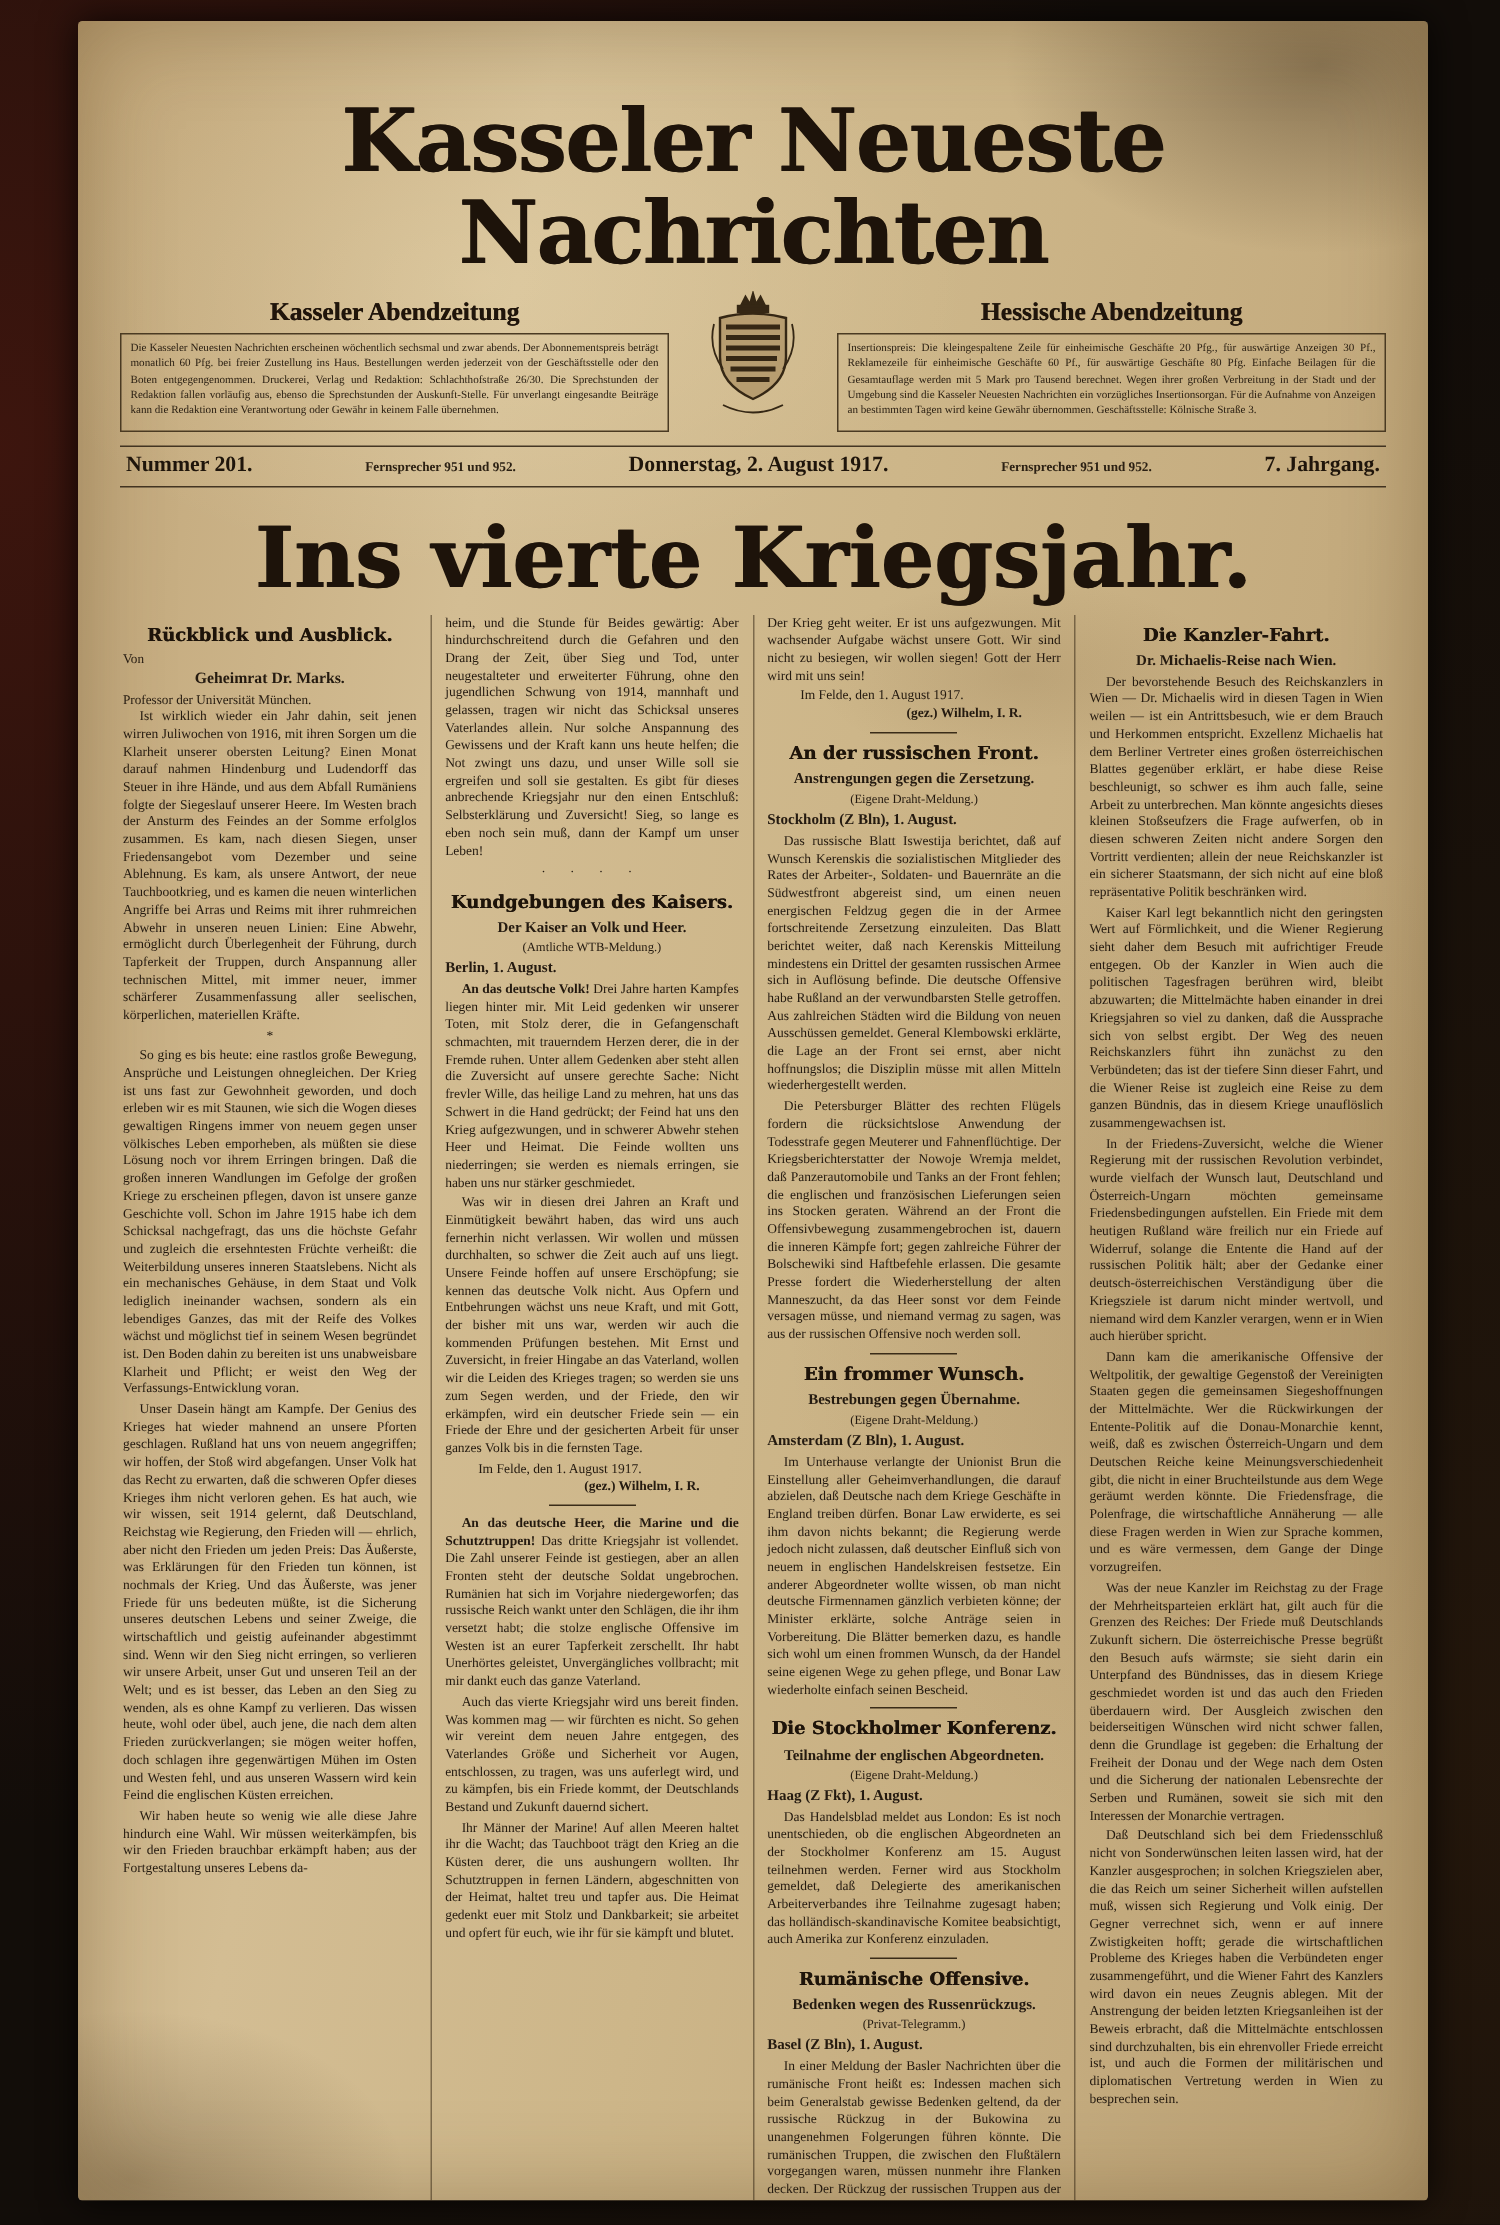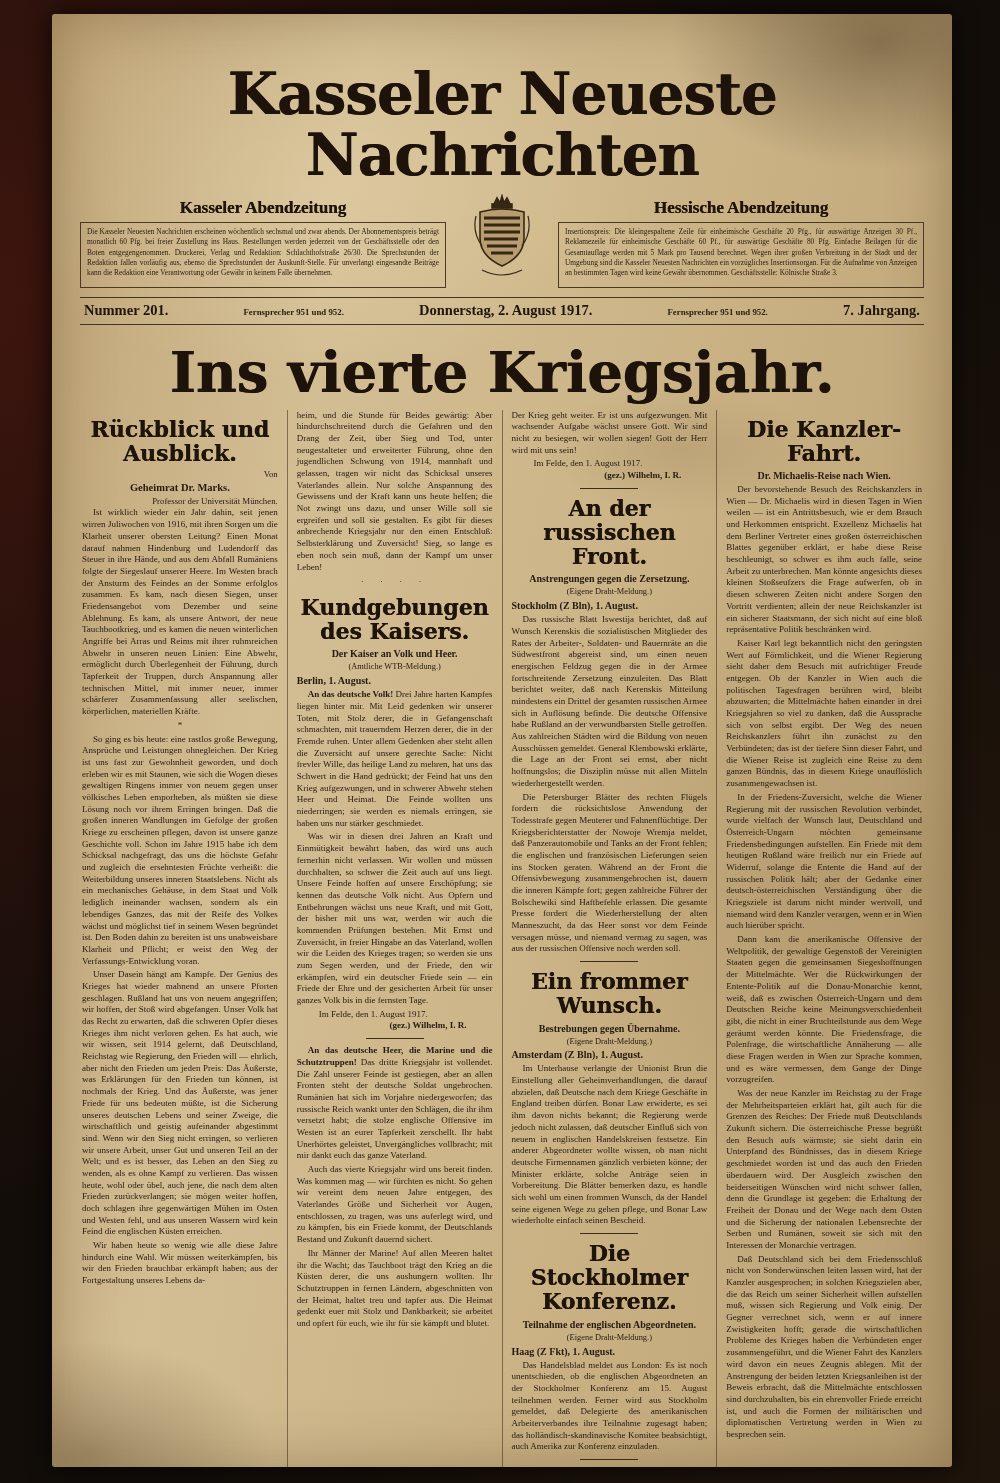--- a/index.html
+++ b/index.html
@@ -51,26 +51,26 @@
   .headline{
     text-align:center;font-family:"DejaVu Serif",serif;font-weight:700;
     font-size:56px;line-height:1.05;margin:18px 0 8px;color:#1d130a;
     letter-spacing:0;text-shadow:.7px 0 #1d130a;
   }
   
   .cols{display:flex;margin-top:8px;font-size:9px;line-height:1.3;text-align:justify;}
   .col{flex:1 1 0;min-width:0;padding:0 9px;border-left:1px solid rgba(56,42,22,.55);}
   .col:first-child{border-left:none;padding-left:2px;}
   .col:last-child{padding-right:2px;}
-  .b-heading{font-family:"DejaVu Serif",serif;font-weight:700;font-size:22px;line-height:1.1;
+  .b-heading{font-family:"DejaVu Serif",serif;font-weight:700;font-size:12px;line-height:1.1;
     text-align:center;margin:7px 0 4px;color:#1e140a;text-shadow:.3px 0 #1e140a;}
   .b-subheading{font-weight:700;font-size:10px;text-align:center;margin:1px 0 2px;}
   .b-meta{font-size:8.4px;text-align:center;margin:0 0 1px;}
   .b-dateline{font-size:10px;font-weight:700;text-align:left;margin:1px 0 2px;}
-  .b-byline{font-size:8.8px;text-align:right;margin:0;}
+  .b-byline{font-size:8.8px;text-align:left;margin:0;}
   .b-byline-name{font-size:10.5px;font-weight:700;text-align:center;margin:1px 0;}
   .b-para{margin:0 0 2px;text-indent:11px;}
   .b-para-cont{margin:0 0 2px;text-indent:0;}
   .b-sig{font-size:9px;text-align:left;padding-left:22px;margin:1px 0 0;}
   .b-sigright{font-size:9px;font-weight:700;text-align:right;padding-right:26px;margin:0 0 3px;}
   .b-sep{border-top:1px solid #3a2c18;width:58px;margin:6px auto;}
   .b-dotsep{text-align:center;letter-spacing:7px;font-size:9px;margin:3px 0;}
   .b-star{text-align:center;font-size:9px;margin:2px 0;}
 </style>
 </head>

